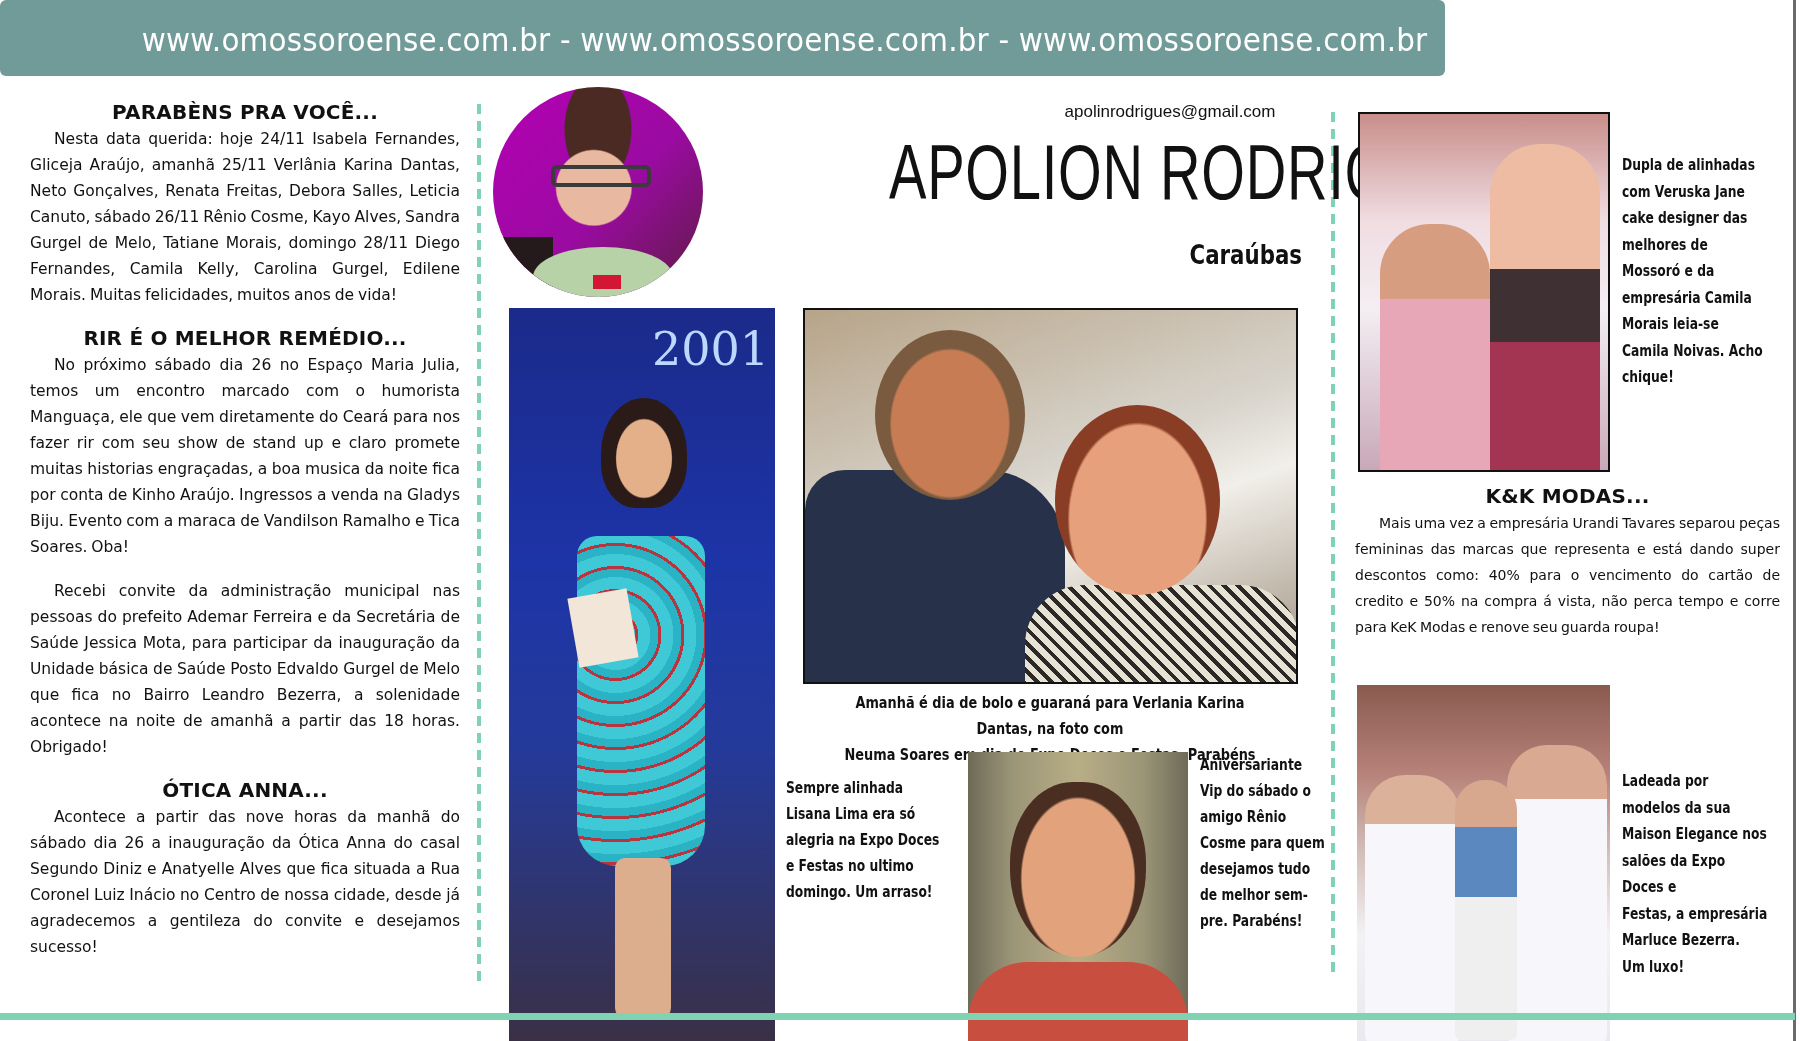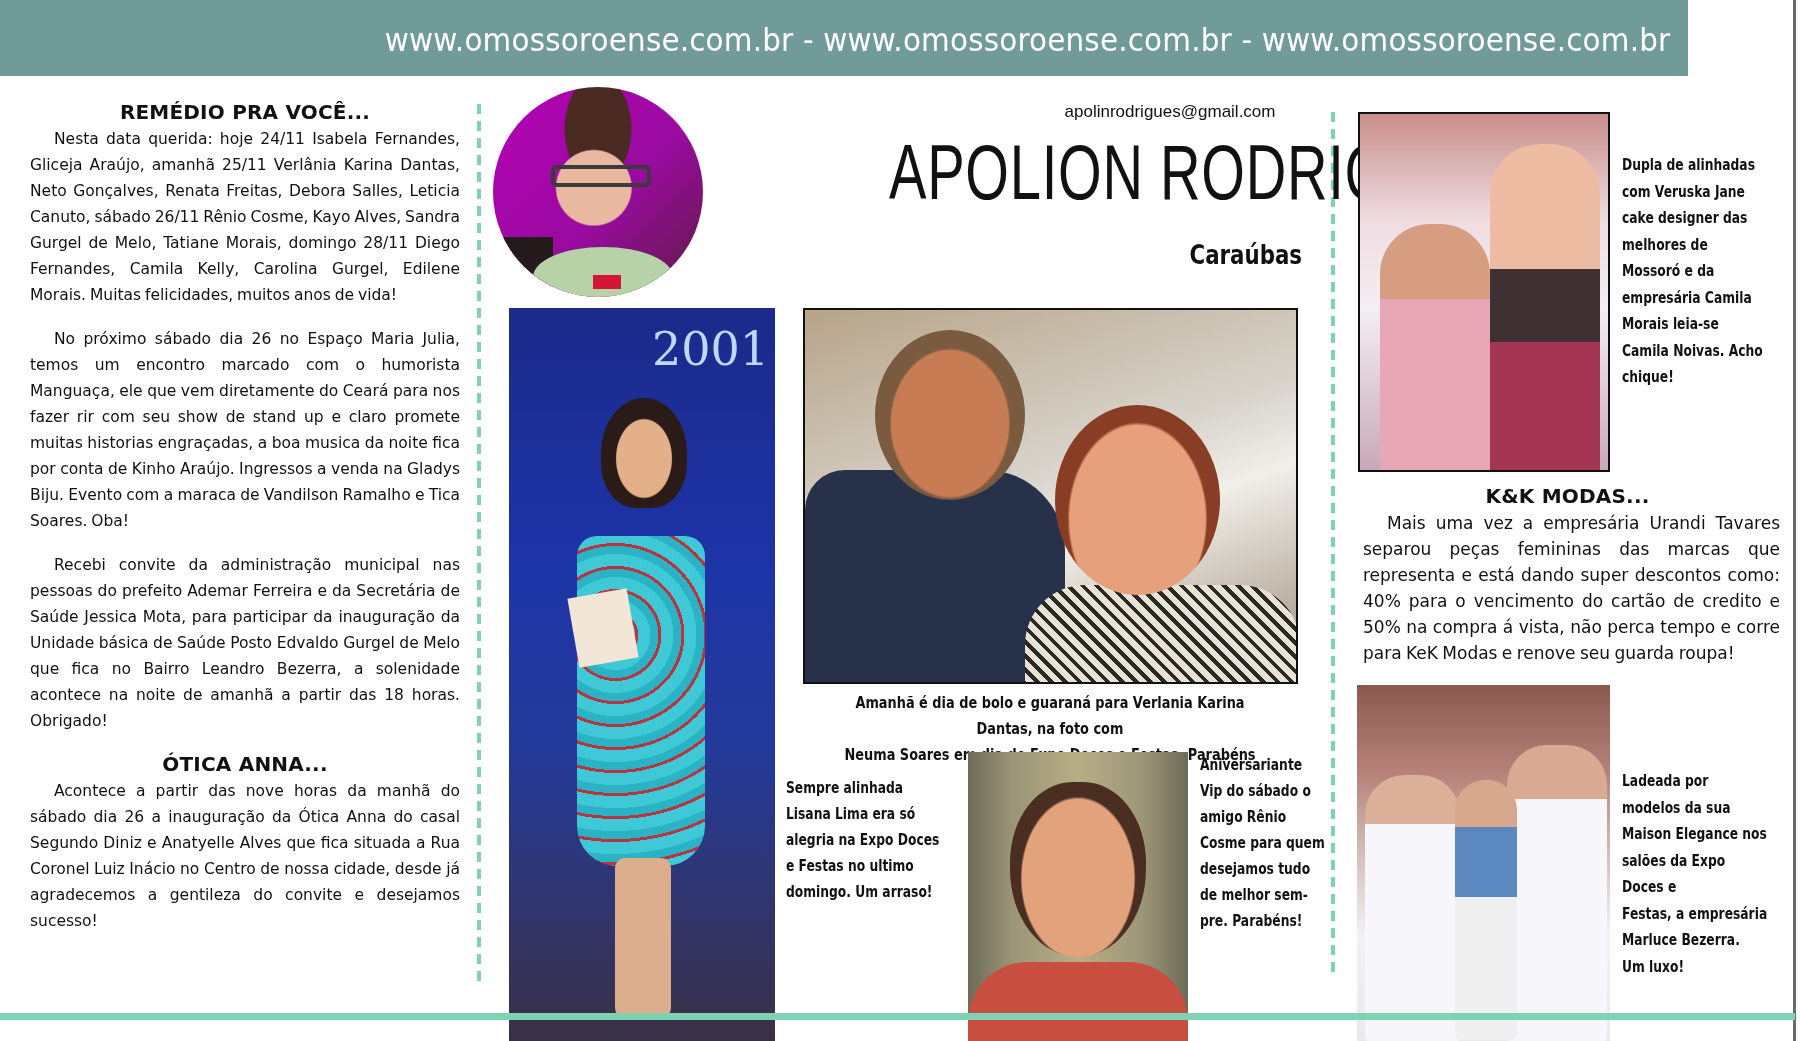--- a/index.html
+++ b/index.html
@@ -1,19 +1,19 @@
 <!DOCTYPE html>
 <html><head>
 <meta charset="utf-8">
 <style>
   * { box-sizing: border-box; margin: 0; padding: 0; }
   html, body { width: 1800px; height: 1041px; overflow: hidden; background: #ffffff; }
   body { position: relative; font-family: "DejaVu Sans", sans-serif; color: #111; }
 
-  .topbar { position: absolute; left: 0; top: 0; width: 1688px; height: 76px; background: #719b98; }
+  .topbar { position: absolute; left: 0; top: 0; width: 1445px; height: 76px; background: #719b98; border-radius: 6px; }
   .topbar .url { position: absolute; right: 18px; top: 21px; color: #ffffff; font-family: "DejaVu Sans", sans-serif; font-size: 32px; letter-spacing: 0.2px; white-space: nowrap; transform: scaleX(0.92); transform-origin: right center; }
   .right-edge { position: absolute; left: 1793px; top: 0; width: 3px; height: 1041px; background: #6a6a6a; }
 
   .bottom-rule { position: absolute; left: 0; top: 1013px; width: 1795px; height: 7px; background: #7fd3b2; }
 
   
   .dashed-v { position: absolute; width: 4px; background-image: repeating-linear-gradient(to bottom, #7fd3b2 0 10px, transparent 10px 17px); }
 
   
   .left-col { position: absolute; left: 30px; top: 100px; width: 430px; }
@@ -66,21 +66,21 @@
 
   .photo-veruska { left: 1358px; top: 112px; width: 252px; height: 360px; border: 2px solid #111;
     background: linear-gradient(180deg, #c88e8a 0%, #f0dde2 30%, #f3eef2 55%, #c8a8b8 100%); }
   .photo-veruska .w1 { position: absolute; left: 20px; top: 110px; width: 110px; height: 250px; border-radius: 50px 50px 0 0; background: linear-gradient(180deg, #d69d80 0 30%, #e7a7b6 30% 100%); }
   .photo-veruska .w2 { position: absolute; left: 130px; top: 30px; width: 110px; height: 330px; border-radius: 50px 50px 0 0; background: linear-gradient(180deg, #edbca2 0 38%, #3e3033 38% 60%, #a33553 60% 100%); }
 
   .caption-veruska { position: absolute; left: 1622px; top: 152px; width: 150px; font-family: "DejaVu Sans", sans-serif; font-weight: bold; font-size: 15px; line-height: 26.5px; transform: scaleX(0.82); transform-origin: left top; white-space: nowrap; }
 
   .kk { position: absolute; left: 1355px; top: 484px; width: 425px; }
   .kk .section-title { font-size: 20px; }
-  .kk .section-body { font-size: 17px; line-height: 26px; margin-left: 8px; }
+  .kk .section-body { font-size: 14px; line-height: 26px; }
 
   .photo-maison { left: 1357px; top: 685px; width: 253px; height: 356px;
     background: linear-gradient(180deg, #8a5a4f 0%, #b7827a 25%, #d0b9b4 45%, #f3f1f3 70%, #e9e9ef 100%); }
   .photo-maison .g1 { position: absolute; left: 8px; top: 90px; width: 95px; height: 270px; border-radius: 40px 40px 10px 10px; background: linear-gradient(180deg, #dcb19a 0 18%, #f7f7fb 18% 100%); }
   .photo-maison .g2 { position: absolute; left: 150px; top: 60px; width: 100px; height: 300px; border-radius: 40px 40px 10px 10px; background: linear-gradient(180deg, #d9a992 0 18%, #f7f7fb 18% 100%); }
   .photo-maison .m { position: absolute; left: 98px; top: 95px; width: 62px; height: 260px; border-radius: 30px 30px 6px 6px; background: linear-gradient(180deg, #d8a88e 0 18%, #5b89bf 18% 45%, #efefef 45% 100%); }
 
   .caption-maison { position: absolute; left: 1622px; top: 768px; width: 160px; font-family: "DejaVu Sans", sans-serif; font-weight: bold; font-size: 15px; line-height: 26.5px; transform: scaleX(0.82); transform-origin: left top; white-space: nowrap; }
 
   .caption-line { display: block; }
@@ -88,24 +88,25 @@
 </head>
 <body>
 
 <div class="topbar">
   <span class="url">www.omossoroense.com.br - www.omossoroense.com.br - www.omossoroense.com.br</span>
 </div>
 <div class="right-edge"></div>
 
 <div class="left-col">
   <div class="section">
-    <div class="section-title">REMÉDIO PRA VOCÊ...</div>
+    <div class="section-title">PARABÈNS PRA VOCÊ...</div>
     <div class="section-body">Nesta data querida: hoje 24/11 Isabela Fernandes, Gliceja Araújo, amanhã 25/11 Verlânia Karina Dantas, Neto Gonçalves, Renata Freitas, Debora Salles, Leticia Canuto, sábado 26/11 Rênio Cosme, Kayo Alves, Sandra Gurgel de Melo, Tatiane Morais, domingo 28/11 Diego Fernandes, Camila Kelly, Carolina Gurgel, Edilene Morais. Muitas felicidades, muitos anos de vida!</div>
   </div>
   <div class="section">
+    <div class="section-title">RIR É O MELHOR REMÉDIO...</div>
     <div class="section-body">No próximo sábado dia 26 no Espaço Maria Julia, temos um encontro marcado com o humorista Manguaça, ele que vem diretamente do Ceará para nos fazer rir com seu show de stand up e claro promete muitas historias engraçadas, a boa musica da noite fica por conta de Kinho Araújo. Ingressos a venda na Gladys Biju. Evento com a maraca de Vandilson Ramalho e Tica Soares. Oba!</div>
   </div>
   <div class="section">
     <div class="section-body">Recebi convite da administração municipal nas pessoas do prefeito Ademar Ferreira e da Secretária de Saúde Jessica Mota, para participar da inauguração da Unidade básica de Saúde Posto Edvaldo Gurgel de Melo que fica no Bairro Leandro Bezerra, a solenidade acontece na noite de amanhã a partir das 18 horas. Obrigado!</div>
   </div>
   <div class="section">
     <div class="section-title">ÓTICA ANNA...</div>
     <div class="section-body">Acontece a partir das nove horas da manhã do sábado dia 26 a inauguração da Ótica Anna do casal Segundo Diniz e Anatyelle Alves que fica situada a Rua Coronel Luiz Inácio no Centro de nossa cidade, desde já agradecemos a gentileza do convite e desejamos sucesso!</div>
   </div>
 </div>

